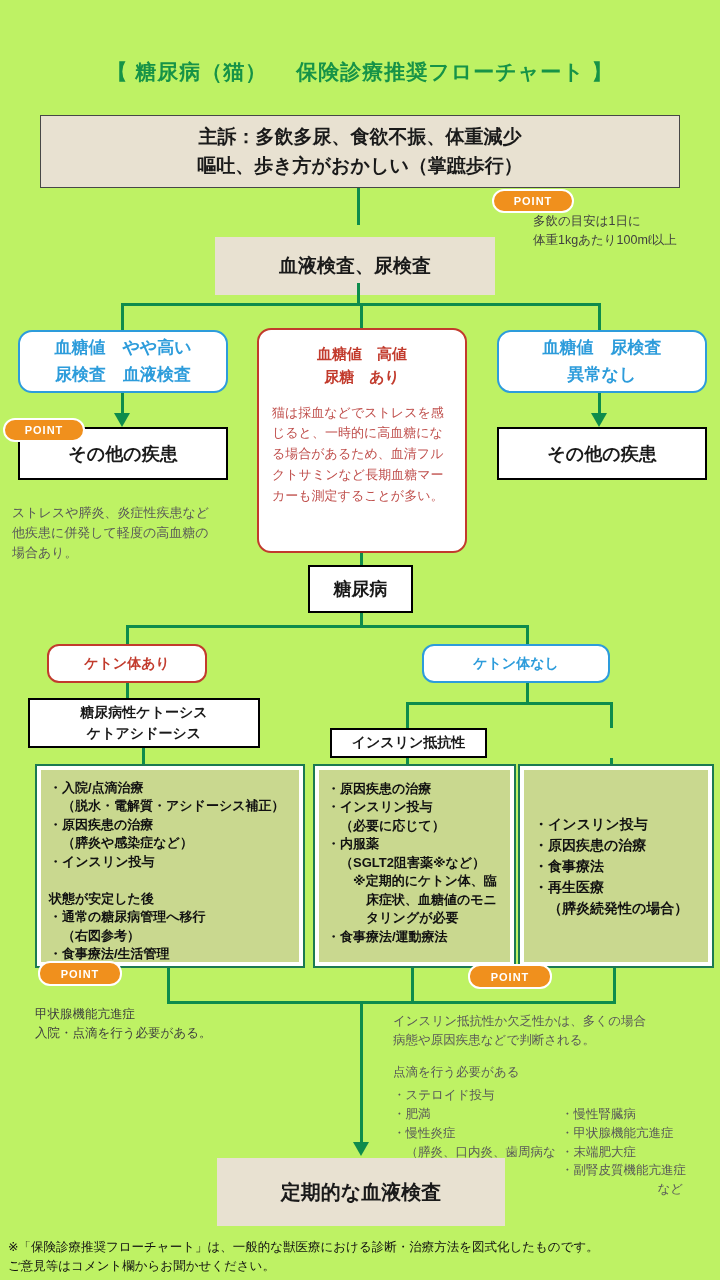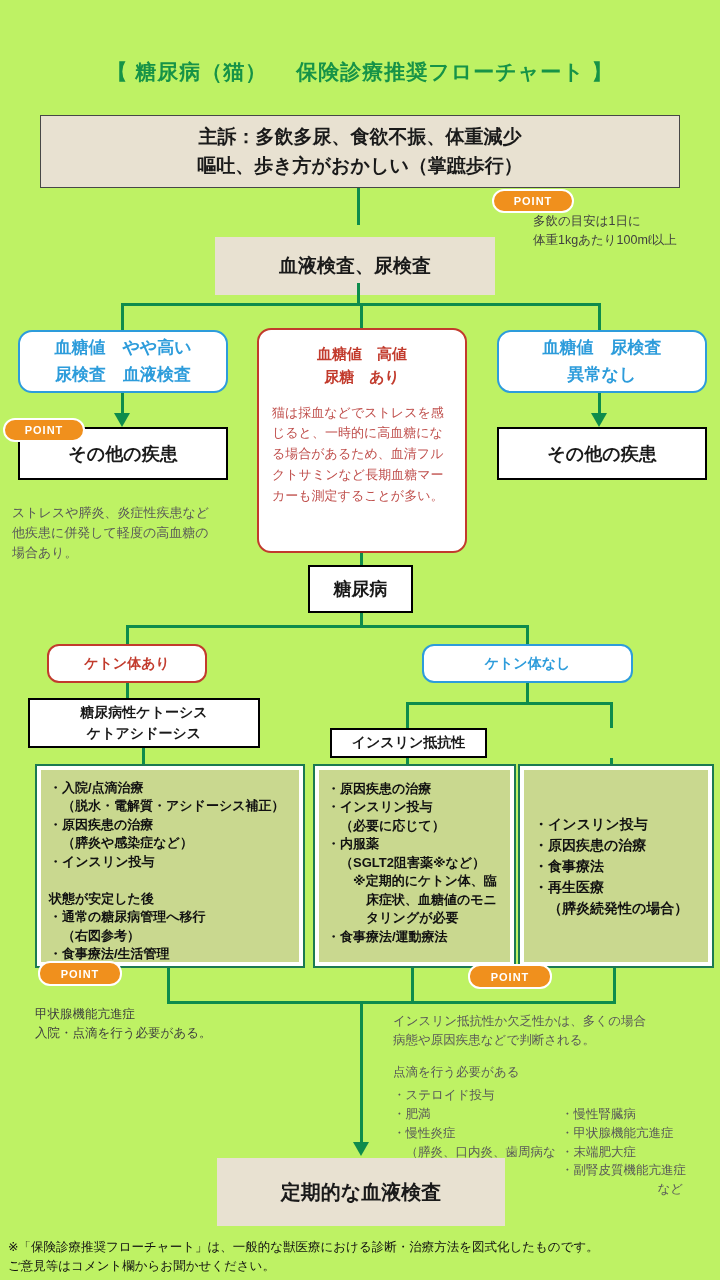--- a/index.html
+++ b/index.html
@@ -42,21 +42,21 @@
   .whitebox{background:#fff;border:2px solid #000;font-weight:bold;}
   .other-l{left:18px;top:427px;width:210px;height:53px;font-size:18px;}
   .other-r{left:497px;top:427px;width:210px;height:53px;font-size:18px;}
   .diabetes{left:308px;top:565px;width:105px;height:48px;font-size:18px;}
   .ketosis{left:28px;top:698px;width:232px;height:50px;font-size:14px;line-height:1.5;}
   .hdr-resist{left:330px;top:728px;width:157px;height:30px;font-size:14px;}
   .hdr-defic{left:533px;top:728px;width:160px;height:30px;font-size:14px;}
 
   .ketone{border-radius:12px;background:#fff;font-weight:bold;font-size:14px;}
   .ketone-pos{left:47px;top:644px;width:160px;height:39px;border:2px solid #C23B2D;color:#C23B2D;}
-  .ketone-neg{left:422px;top:644px;width:211px;height:39px;border:2px solid #2D9CDB;color:#2D9CDB;}
+  .ketone-neg{left:422px;top:644px;width:188px;height:39px;border:2px solid #2D9CDB;color:#2D9CDB;}
 
   .greenbox{border:2px solid #1B7A52;background:#ffffff;padding:4px;}
   .greenbox .fill{width:100%;height:100%;background:#C9D88F;box-sizing:border-box;
                   font-weight:bold;color:#111;}
   .green-l{left:35px;top:764px;width:270px;height:204px;}
   .green-l .fill{padding:9px 8px;font-size:13px;line-height:1.42;}
   .green-m{left:313px;top:764px;width:203px;height:204px;}
   .green-m .fill{padding:10px 8px;font-size:13px;line-height:1.42;}
   .green-r{left:518px;top:764px;width:196px;height:204px;}
   .green-r .fill{display:flex;align-items:center;font-size:14px;line-height:1.5;padding:0 10px;}

